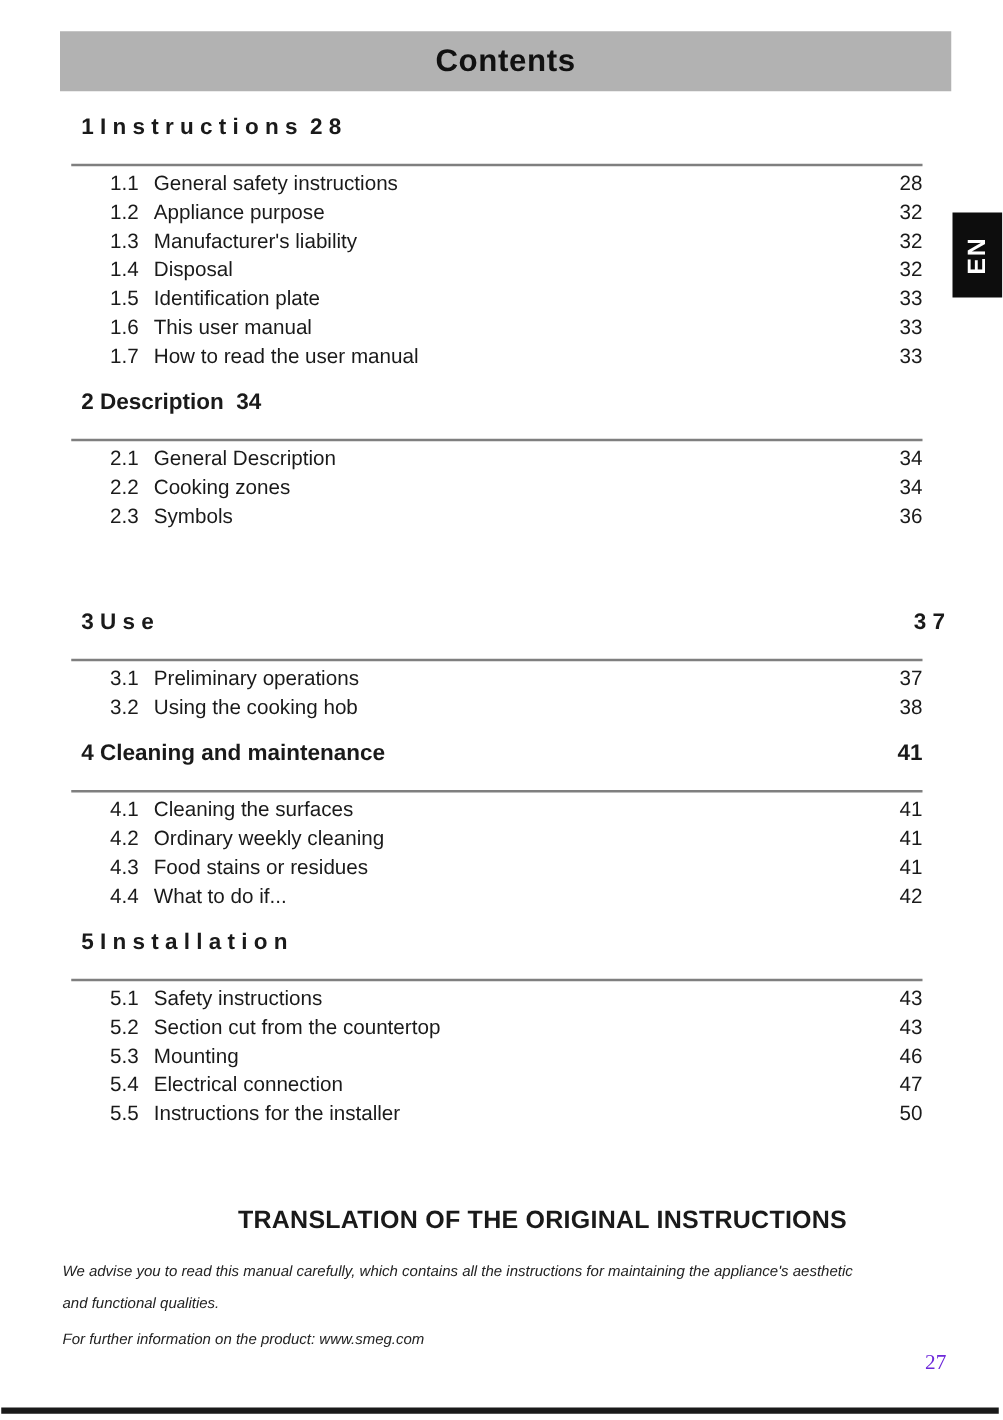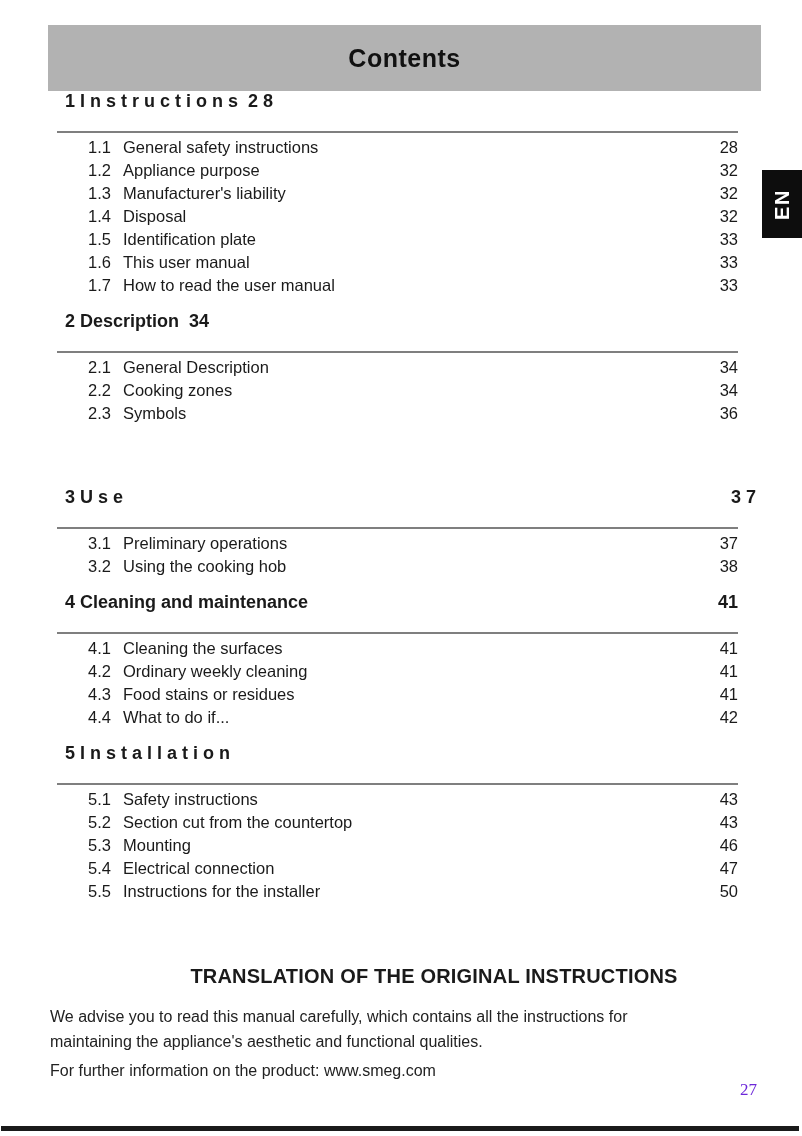--- a/index.html
+++ b/index.html
@@ -6,21 +6,21 @@
   .page{
     position:relative;
     width:802px;height:1136px;
     background:#ffffff;
     font-family:"Liberation Sans", sans-serif;
     color:#1a1a1a;
     overflow:hidden;
   }
   
   .header-bar{
-    position:absolute;left:48px;top:25px;width:713px;height:66px;
+    position:absolute;left:48px;top:25px;width:713px;height:48px;
     background:#b2b2b2;
     display:flex;align-items:center;justify-content:center;
   }
   .header-bar .title{
     font-size:25px;font-weight:bold;letter-spacing:.5px;color:#111;
   }
   
   .lang-tab{
     position:absolute;left:762px;top:170px;width:40px;height:68px;
     background:#0d0d0d;
@@ -53,21 +53,21 @@
   .toc-entry .enum{width:35px;margin-left:31px;flex:none;}
   .toc-entry .elabel{flex:1;}
   .toc-entry .epage{flex:none;text-align:right;}
   
   .footer-title{
     position:absolute;left:0;top:965px;width:802px;
     text-align:center;font-size:20px;font-weight:bold;letter-spacing:.2px;padding-left:33px;
   }
   .footer-text{
     position:absolute;left:50px;top:1005px;width:655px;
-    font-size:16px;line-height:24.5px;color:#222;
+    font-size:12px;line-height:24.5px;color:#222;font-style:italic;
   }
   .footer-text p{margin:0;}
   .footer-text p + p{margin-top:5px;}
   .page-number{
     position:absolute;right:45px;top:1080px;
     font-family:"Liberation Serif", serif;
     font-size:17px;color:#6d28d9;
   }
   .bottom-bar{
     position:absolute;left:1px;right:3px;top:1126px;height:5px;

